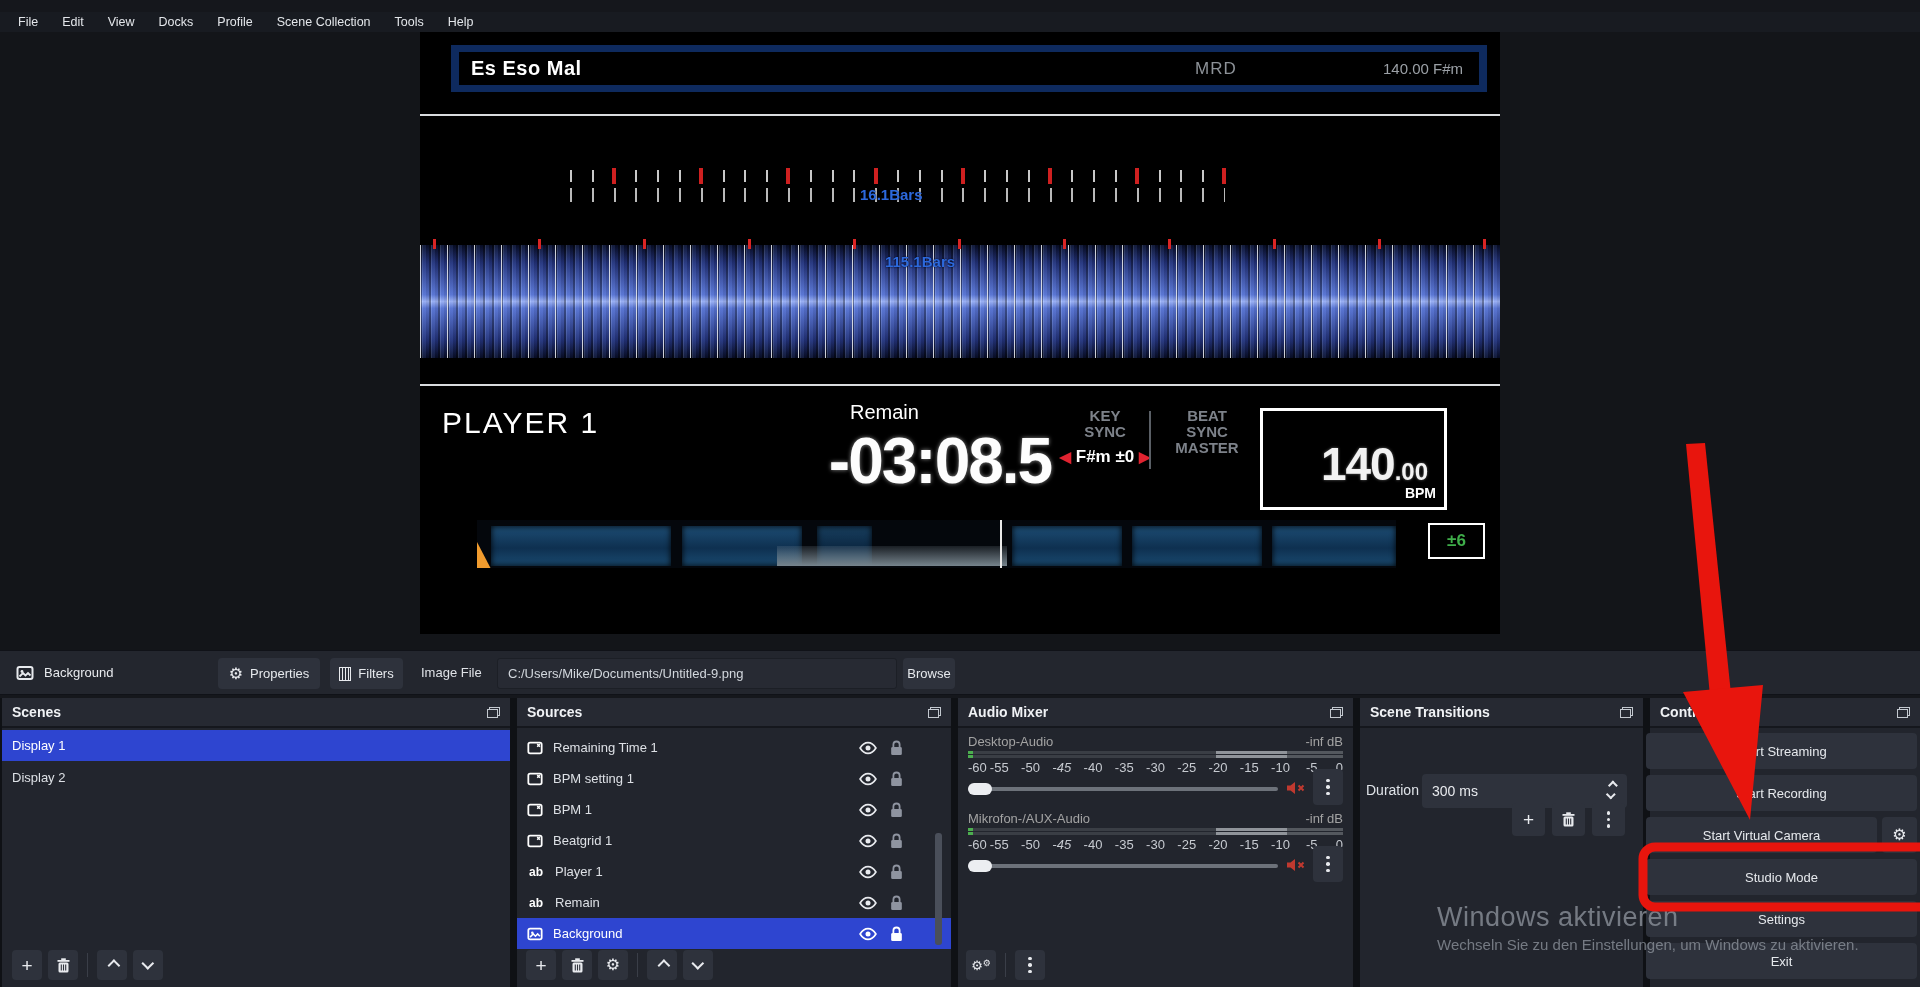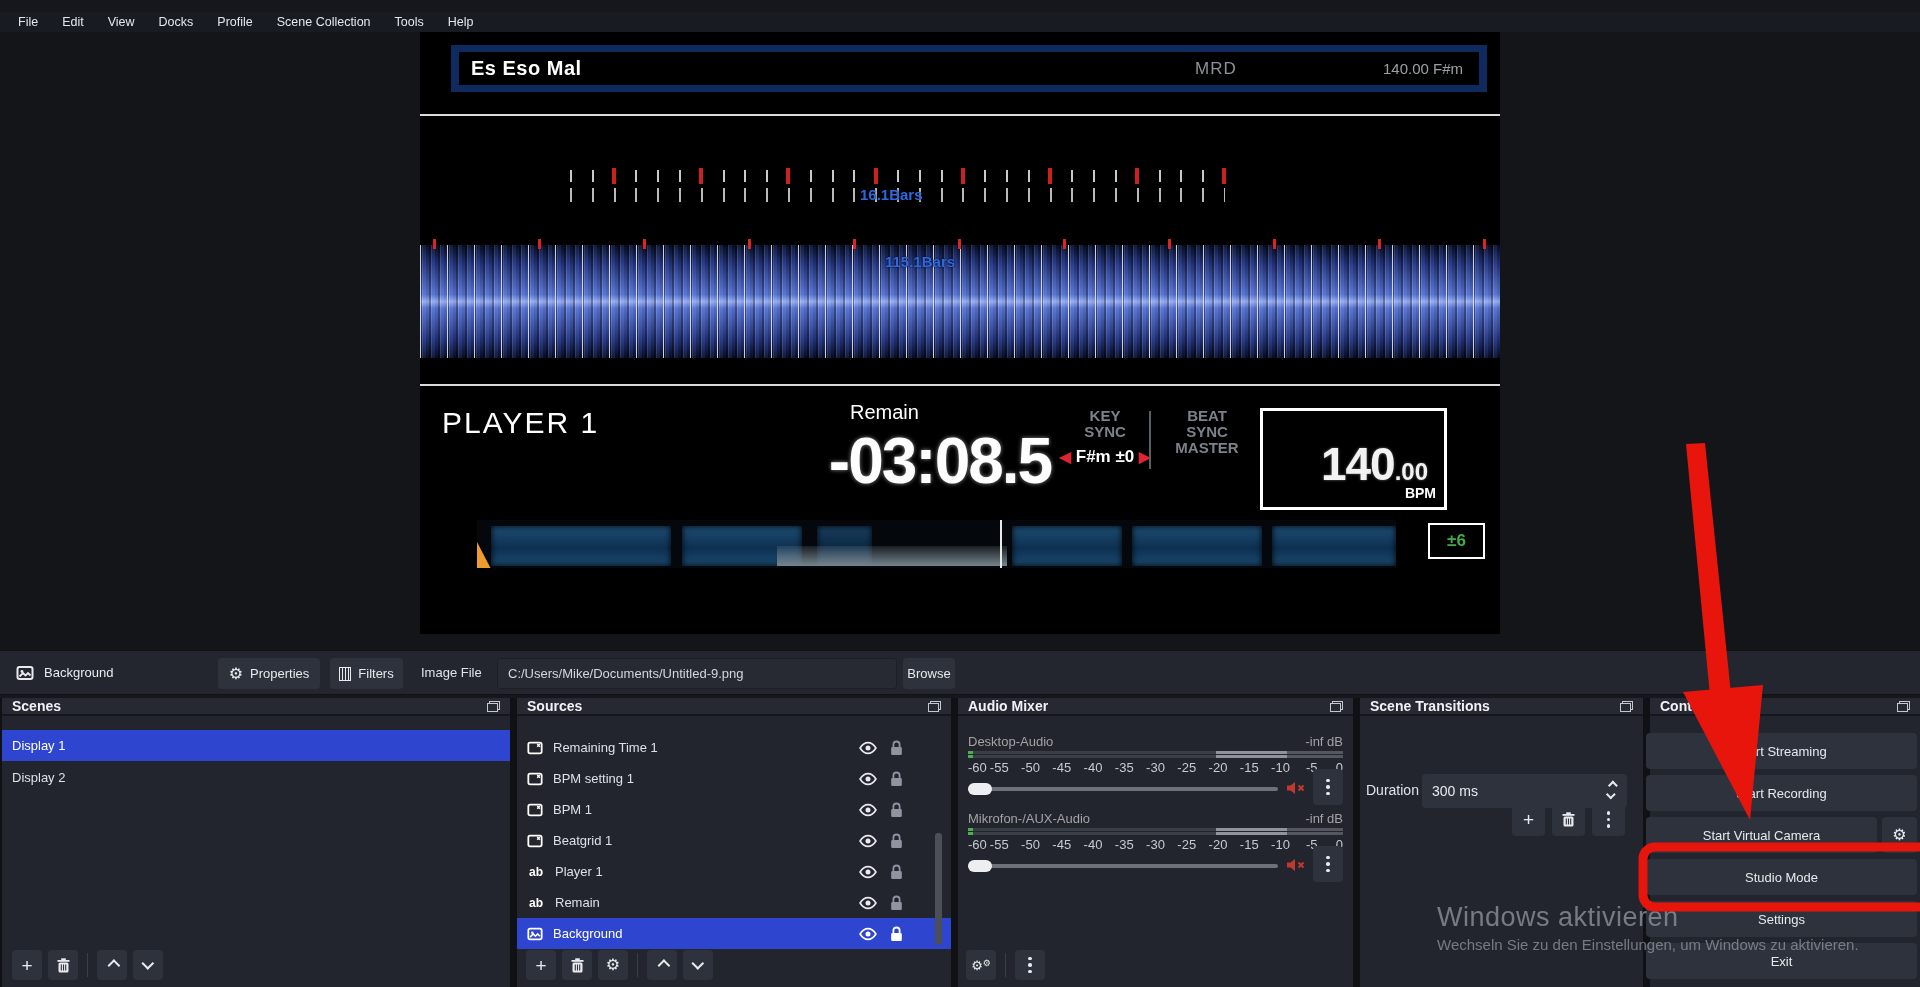--- a/index.html
+++ b/index.html
@@ -94,21 +94,21 @@
   #btn-filters    { position:absolute; left:330px; top:7px; width:73px;  height:31px; }
   #image-file-label { position:absolute; left:421px; top:14px; font-size:13px; color:#dfe2e7; }
   #image-path { position:absolute; left:497px; top:7px; width:400px; height:31px; background:#272a33;
     border:1px solid #1c1f26; border-radius:3px; color:#d2d7dd; font-size:13px;
     display:flex; align-items:center; padding:0 10px; }
   #btn-browse { position:absolute; left:903px; top:7px; width:52px; height:31px; }
 
   
   #docks { position:absolute; left:0; top:698px; width:1920px; height:289px; background:#0f1115; }
   .panel { position:absolute; top:0; height:289px; background:#22252d; }
-  .panel-header { position:absolute; left:0; top:0; right:0; height:18px; background:#262932;
+  .panel-header { position:absolute; left:0; top:0; right:0; height:30px; background:#262932;
     border-bottom:2px solid #15171d; display:flex; align-items:center; justify-content:space-between;
     padding:0 10px; }
   .panel-title { font-size:14px; font-weight:bold; color:#f0f2f5; }
   .pop-icon { position:relative; width:13px; height:11px; }
   .pop-icon::before { content:""; position:absolute; right:0; top:0; width:9px; height:7px;
     border:1.5px solid #c3c8cf; }
   .pop-icon::after { content:""; position:absolute; left:0; bottom:0; width:9px; height:7px;
     border:1.5px solid #c3c8cf; background:#262932; }
 
   #panel-scenes { left:2px; width:508px; }
@@ -140,21 +140,21 @@
   
   .mix-ch { position:absolute; left:10px; right:10px; }
   .mix-head { display:flex; justify-content:space-between; font-size:13px; color:#a3a3a3; }
   .meterbar { height:3px; margin-top:2px;
     background:linear-gradient(90deg,#4cae4f 0 5px,#3a3e45 5px 66%,#90949a 66% 85%,#54585e 85% 100%); }
   .meterbar + .meterbar { margin-top:1px; }
   .scale { position:relative; height:13px; margin-top:2px; font-size:13px; color:#c6cad0; }
   .scale span { position:absolute; top:0; transform:translateX(-50%); }
   .scale span:nth-child(1){ left:0; transform:none; }
   .scale span:nth-child(2){ left:8.33%; } .scale span:nth-child(3){ left:16.67%; }
-  .scale span:nth-child(4){ left:25%; }   .scale span:nth-child(5){ left:33.33%; }
+  .scale span:nth-child(4){ left:25%;font-style:italic; }   .scale span:nth-child(5){ left:33.33%; }
   .scale span:nth-child(6){ left:41.67%; }.scale span:nth-child(7){ left:50%; }
   .scale span:nth-child(8){ left:58.33%; }.scale span:nth-child(9){ left:66.67%; }
   .scale span:nth-child(10){ left:75%; }  .scale span:nth-child(11){ left:83.33%; }
   .scale span:nth-child(12){ left:91.67%; }
   .scale span:nth-child(13){ left:auto; right:0; transform:none; }
   .vol-row { position:relative; height:30px; margin-top:2px; }
   .vol-track { position:absolute; left:0; top:12px; width:310px; height:4px; background:#6d727a; border-radius:2px; }
   .vol-handle { position:absolute; left:0; top:8px; width:24px; height:12px; background:#eceef1; border-radius:6px; }
   .mute-ico { position:absolute; left:318px; top:6px; }
   .mix-kebab { position:absolute; right:0; top:-6px; width:30px; height:36px; background:#2e323c;

